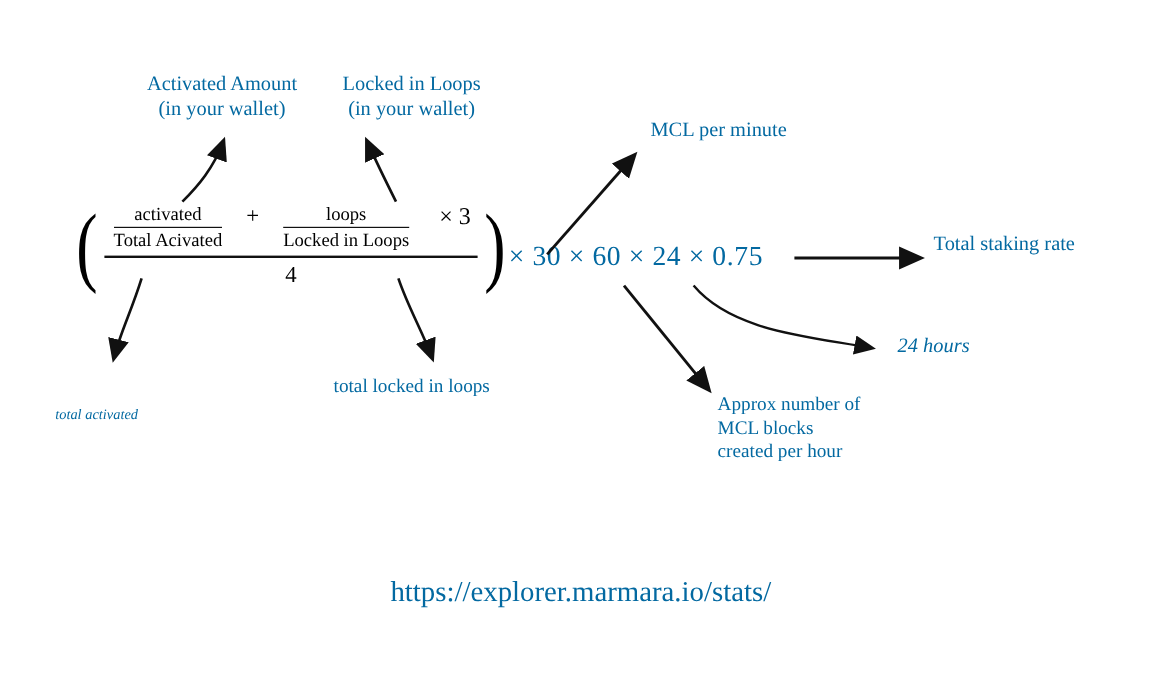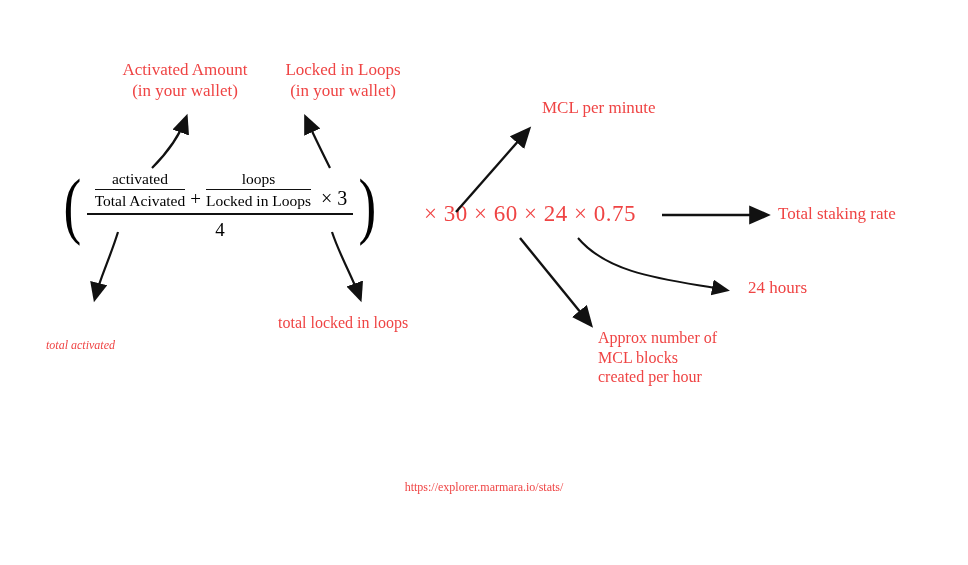--- a/index.html
+++ b/index.html
@@ -12,21 +12,21 @@
     width: 968px;
     height: 565px;
     background: #ffffff;
     font-family: "Liberation Serif", serif;
     color: #000000;
     overflow: hidden;
   }
   .lbl {
     position: absolute;
     font-family: "Liberation Serif", serif;
-    color: #ef4444;
+    color: #0369a1;
     white-space: pre;
     line-height: 1.22;
   }
   .lbl.center { text-align: center; }
 
   
   #formula {
     position: absolute;
     left: 60px;
     top: 170px;
@@ -43,22 +43,23 @@
     display: inline-block;
   }
   .bigfrac {
     display: flex;
     flex-direction: column;
     align-items: center;
     margin: 0 2px;
   }
   .bigfrac .num {
     display: flex;
-    align-items: flex-end;
+    align-items: flex-start;
     padding: 0 6px 3px 6px;
+    gap: 15px;
   }
   .bigfrac .bar {
     width: 100%;
     height: 1.5px;
     background: #111;
   }
   .bigfrac .den {
     padding-top: 4px;
     font-size: 19px;
   }
@@ -85,38 +86,38 @@
   svg.arrows {
     position: absolute;
     left: 0;
     top: 0;
     width: 968px;
     height: 565px;
     pointer-events: none;
   }
   
   #footer1 { left: 0; right: 0; width: 968px; top: 448px; font-size: 19px; }
-  #footer2 { left: 0; right: 0; width: 968px; top: 480px; font-size: 12px; }
+  #footer2 { left: 0; right: 0; width: 968px; top: 480px; font-size: 24px; }
 </style>
 </head>
 <body>
 
 <div id="canvas">
 
   <div class="lbl center" id="ann-activated-amount" style="left:100px; top:60px; width:170px; font-size:17px;">Activated Amount
 (in your wallet)</div>
 
   <div class="lbl center" id="ann-locked-wallet" style="left:268px; top:60px; width:150px; font-size:17px;">Locked in Loops
 (in your wallet)</div>
 
   <div class="lbl" id="ann-mcl-per-minute" style="left:542px; top:98px; font-size:17px;">MCL per minute</div>
 
-  <div class="lbl" id="ann-total-staking-rate" style="left:778px; top:204px; font-size:17px;">Total staking rate</div>
+  <div class="lbl" id="ann-total-staking-rate" style="left:778px; top:193px; font-size:17px;">Total staking rate</div>
 
-  <div class="lbl" id="ann-24-hours" style="left:748px; top:278px; font-size:17px;">24 hours</div>
+  <div class="lbl" id="ann-24-hours" style="left:748px; top:278px; font-size:17px;font-style:italic;">24 hours</div>
 
   <div class="lbl" id="ann-approx-blocks" style="left:598px; top:328px; font-size:16px;">Approx number of
 MCL blocks
 created per hour</div>
 
   <div class="lbl" id="ann-total-activated" style="left:46px; top:338px; font-size:12px;font-style:italic;">total activated</div>
 
   <div class="lbl" id="ann-total-locked" style="left:278px; top:313px; font-size:16px;">total locked in loops</div>
 
   <div id="formula">

